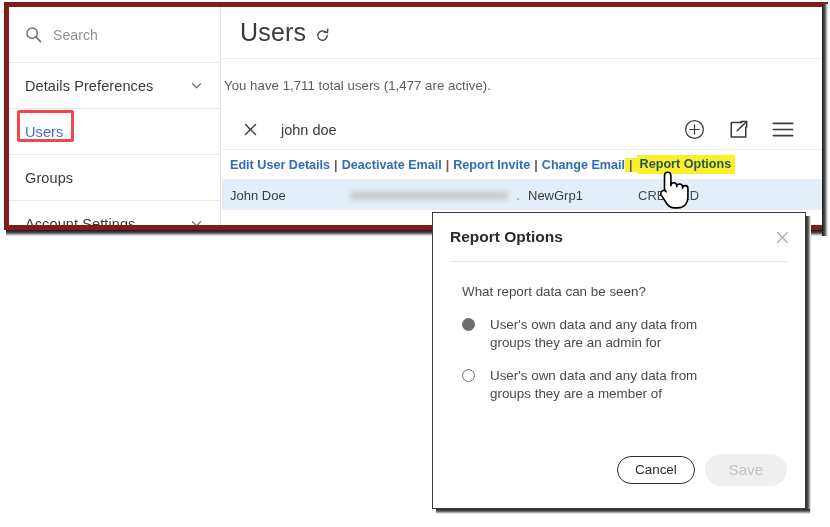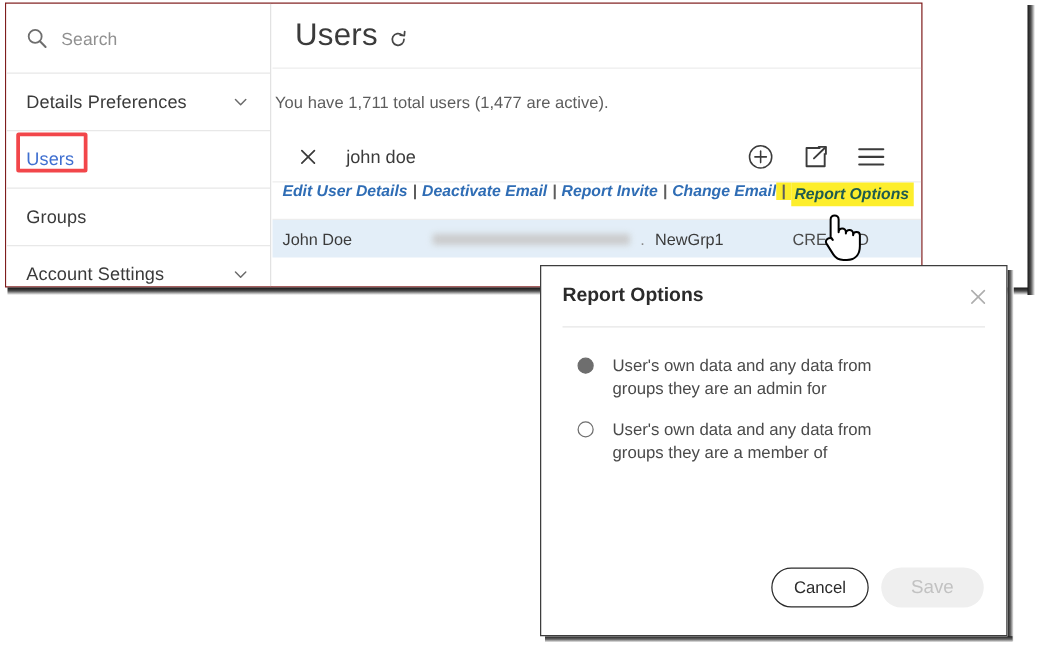--- a/index.html
+++ b/index.html
@@ -14,24 +14,24 @@
     overflow: hidden;
     font-family: "Liberation Sans", sans-serif;
     -webkit-font-smoothing: antialiased;
   }
 
   
   #console-panel {
     position: absolute;
     left: 4px;
     top: 2px;
-    width: 734px;
+    width: 824px;
     height: 228px;
     background: #ffffff;
-    border: 1px solid #7f1d1d;
+    border: 5px solid #7f1d1d;
     box-sizing: border-box;
     overflow: hidden;
   }
   
   #panel-shadow-bottom {
     position: absolute;
     left: 6px;
     top: 230px;
     width: 818px;
     height: 6px;
@@ -166,28 +166,27 @@
     display: flex;
     align-items: center;
     gap: 23px;
     padding-right: 14px;
   }
   .tb-icon { display: block; }
 
   #action-links {
     height: 29px;
     display: flex;
-    align-items: flex-start;
+    align-items: center;
     padding-left: 8px;
     font-size: 12.6px;
     font-weight: bold;
     color: #2b6cb8;
     white-space: nowrap;
     border-bottom: 1px solid #ededed;
-    font-style: italic;
   }
   #action-links .lnk { color: #2f6db5; }
   #action-links .sep { color: #5d5d5d; font-weight: bold; padding: 0 4px; }
   #report-options-link {
     background: #fdee2c;
     color: #1f5b4e;
     padding: 2px 4px 3px 3px;
   }
   #report-options-sep {
     background: #fdee2c;
@@ -299,20 +298,21 @@
     font-size: 13.4px;
     line-height: 18px;
     color: #4a4a4a;
     max-width: 250px;
   }
   #dialog-footer {
     position: absolute;
     right: 18px;
     bottom: 22px;
     display: flex;
+    align-items: center;
     gap: 10px;
   }
   #cancel-button {
     font-family: inherit;
     font-size: 13.4px;
     color: #2b2b2b;
     background: #ffffff;
     border: 1.6px solid #2b2b2b;
     border-radius: 16px;
     padding: 5px 17px 6px;
@@ -451,20 +451,21 @@
   <div id="dialog-header">
     <span id="dialog-title">Report Options</span>
     <svg id="dialog-close-icon" viewBox="0 0 14 14">
       <line x1="1.6" y1="1.6" x2="12.4" y2="12.4" stroke="#aeaeae" stroke-width="1.4" stroke-linecap="round"></line>
       <line x1="12.4" y1="1.6" x2="1.6" y2="12.4" stroke="#aeaeae" stroke-width="1.4" stroke-linecap="round"></line>
     </svg>
   </div>
   <div id="dialog-divider"></div>
 
   <div id="dialog-body">
+    <div id="dialog-question">What report data can be seen?</div>
 
     <div class="radio-opt">
       <span class="radio-mark checked"></span>
       <span class="radio-label">User's own data and any data from groups they are an admin for</span>
     </div>
 
     <div class="radio-opt">
       <span class="radio-mark"></span>
       <span class="radio-label">User's own data and any data from groups they are a member of</span>
     </div>

